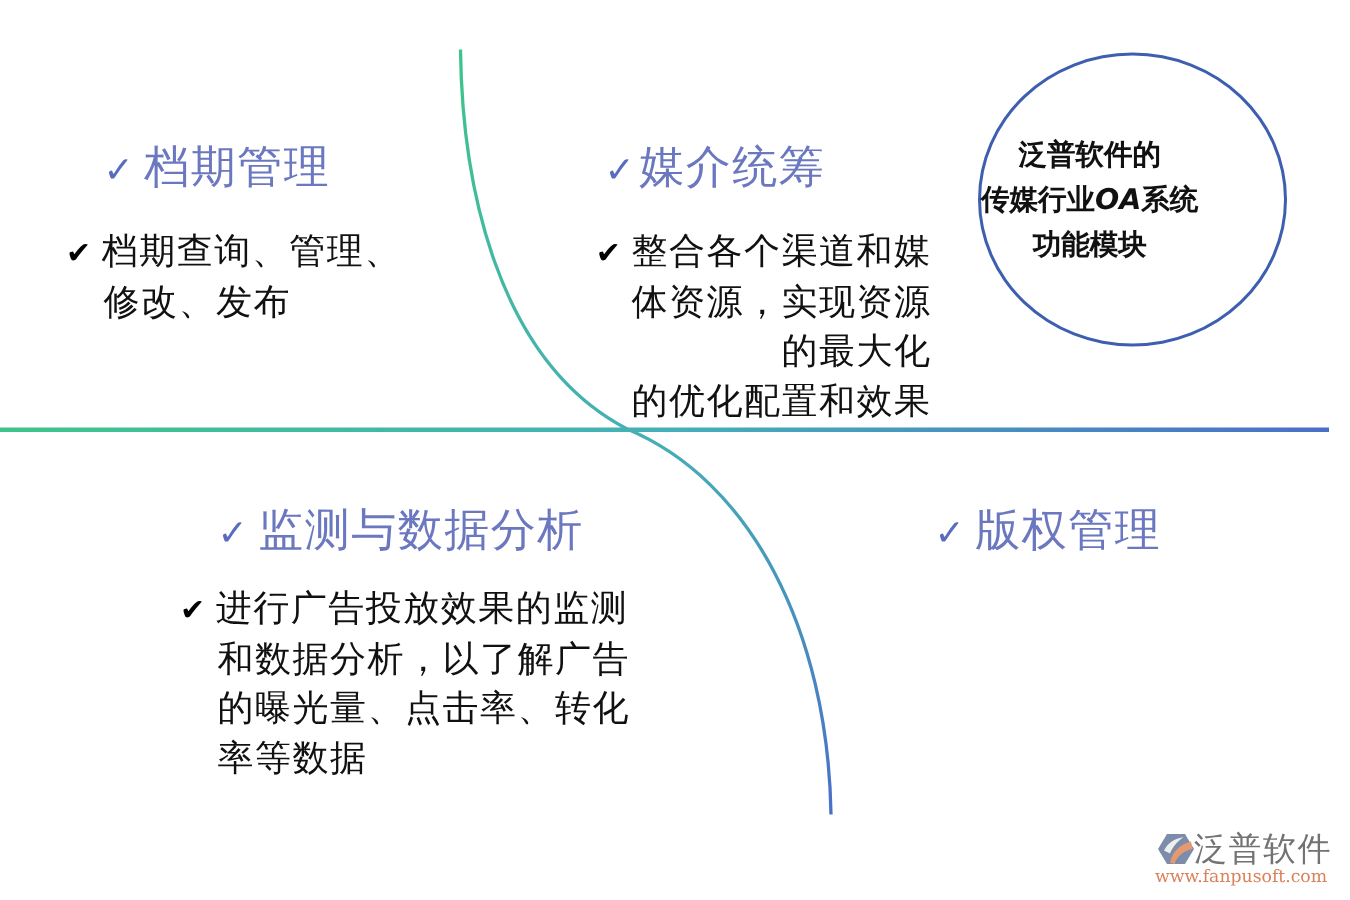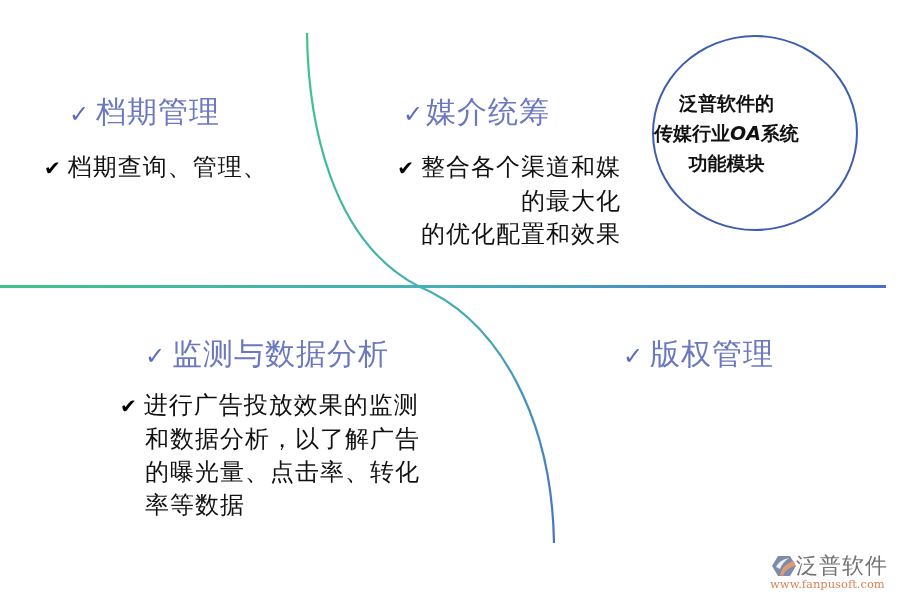--- a/index.html
+++ b/index.html
@@ -47,29 +47,31 @@
   <path d="M307,33 C308,120 330,240 418,286 C500,320 552,420 554,543" fill="none" stroke="url(#vgrad)" stroke-width="2.2"></path>
 </svg>
 
 <div class="block" style="left:44px; top:94px;">
   <div class="heading">
     <span class="chk">✓</span><span>档期管理</span>
   </div>
 </div>
 <div class="block body" style="left:44px; top:151px;">
   <span class="line"><span class="chk">✔</span><span>档期查询、管理、</span></span>
+  <span class="line" style="padding-left:25px;">修改、发布</span>
 </div>
 
 <div class="block" style="left:378px; top:94px;">
   <div class="heading">
     <span class="chk" style="margin-right:2px;">✓</span><span>媒介统筹</span>
   </div>
 </div>
 <div class="block body" style="left:396px; top:151px;text-align:right;">
   <span class="line"><span class="chk">✔</span><span>整合各个渠道和媒</span></span>
+  <span class="line" style="padding-left:25px;">体资源，实现资源</span>
   <span class="line" style="padding-left:25px;">的最大化</span>
   <span class="line" style="padding-left:25px;">的优化配置和效果</span>
 </div>
 
 <div class="circle">
   <div class="circle-text">
     <div>泛普软件的</div>
     <div><span>传媒行业</span><span class="oa">OA</span><span>系统</span></div>
     <div>功能模块</div>
   </div>

